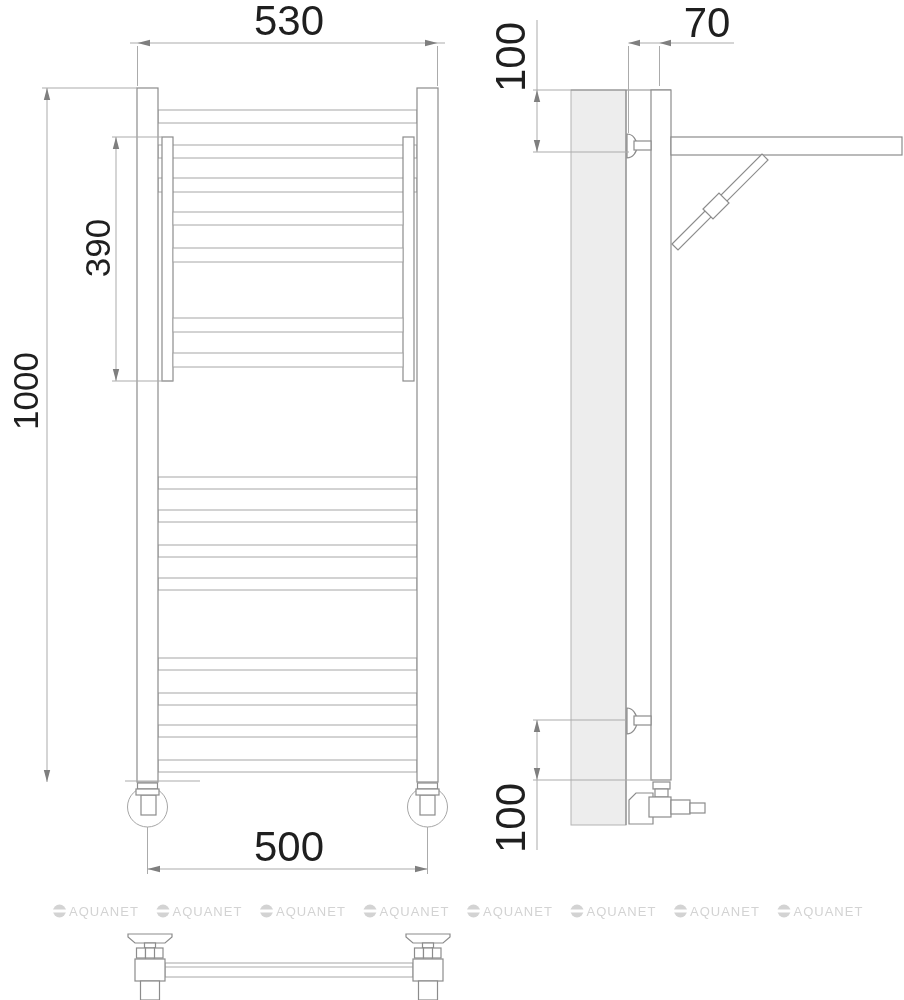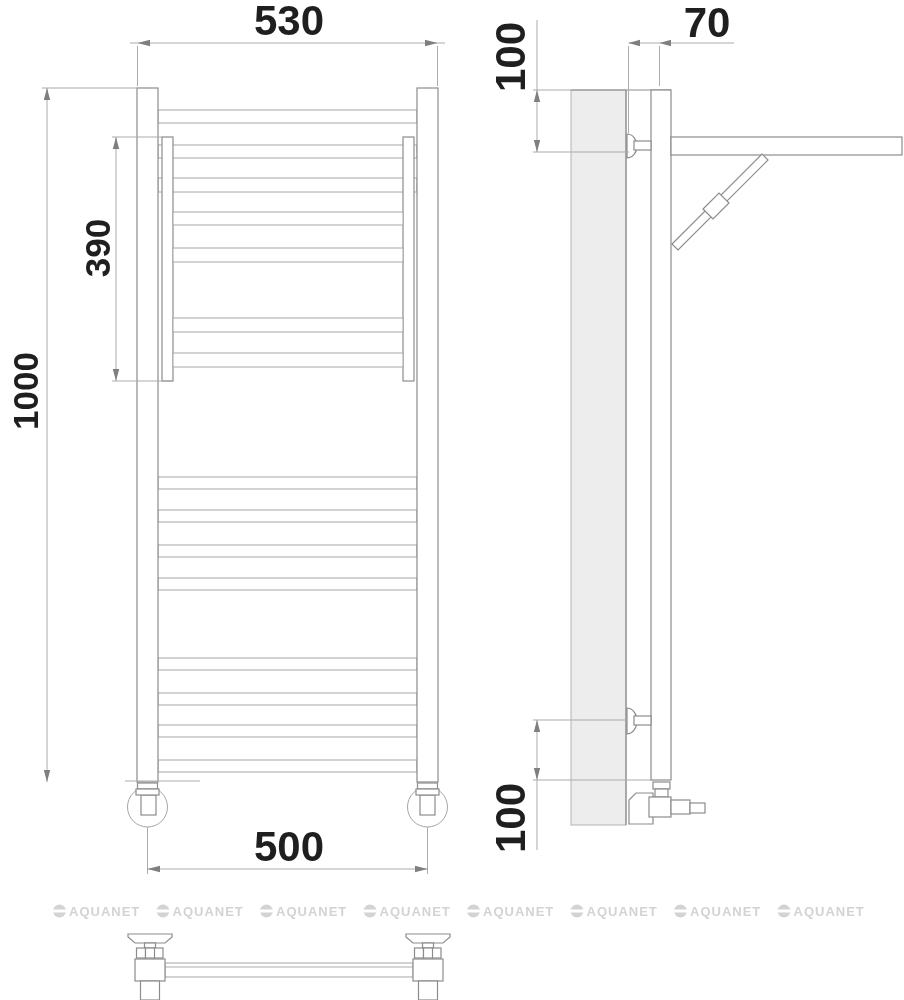--- a/index.html
+++ b/index.html
@@ -1,17 +1,17 @@
 <!DOCTYPE html>
 <html><head>
 <meta charset="utf-8">
 <style>
   html,body{margin:0;padding:0;background:#ffffff;}
   .page{position:relative;width:904px;height:1000px;background:#fff;overflow:hidden;
-        font-family:"Liberation Sans", sans-serif;font-weight:bold;}
+        font-family:"Liberation Sans", sans-serif;}
   svg{display:block}
   .dim-text{font-family:"Liberation Sans", sans-serif;font-size:42px;fill:#1f1f1f;}
   .dim-text-sm{font-family:"Liberation Sans", sans-serif;font-size:35px;fill:#1f1f1f;}
   .wm-text{font-family:"Liberation Sans", sans-serif;font-size:13px;letter-spacing:1px;fill:#d3d3d3;}
   .obj{stroke:#8c8c8c;fill:#ffffff;stroke-width:1.2;}
   .rung{stroke:#a6a6a6;fill:#ffffff;stroke-width:1;}
   .dim{stroke:#ababab;stroke-width:1;fill:none;}
   .arr{fill:#7f7f7f;stroke:none;}
   .wallrect{fill:#ededed;stroke:#b3b3b3;stroke-width:1;}
   .walledge{stroke:#8c8c8c;stroke-width:1.2;}

